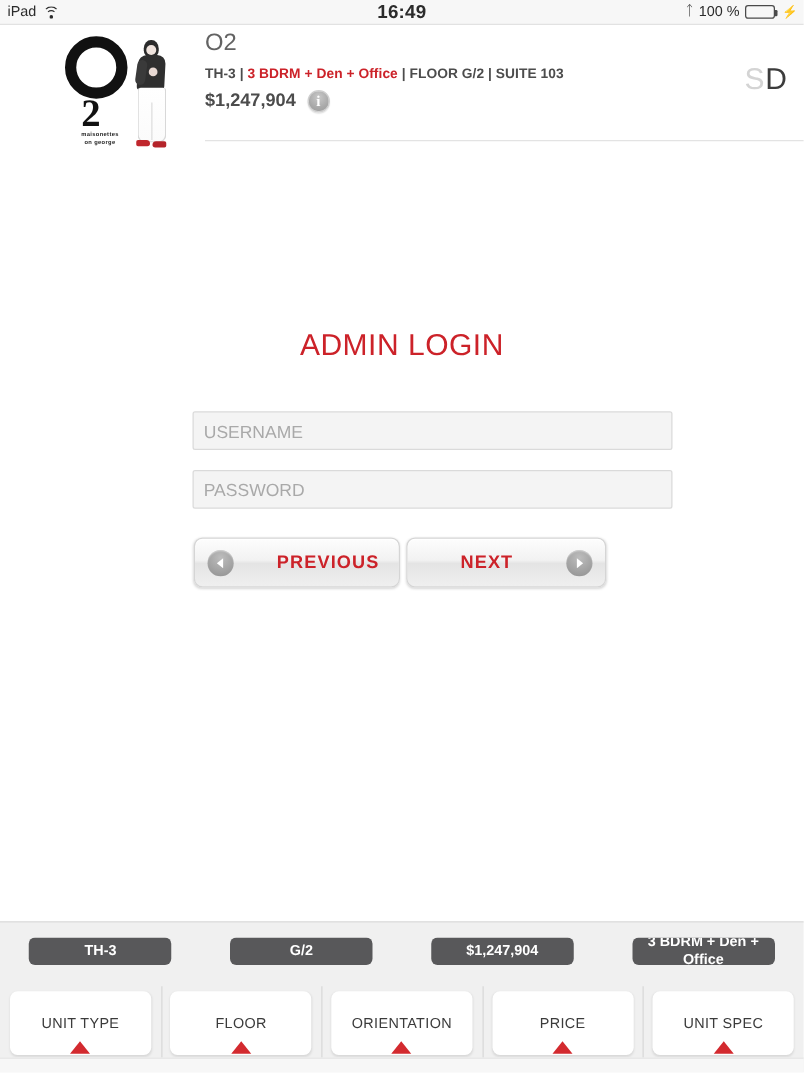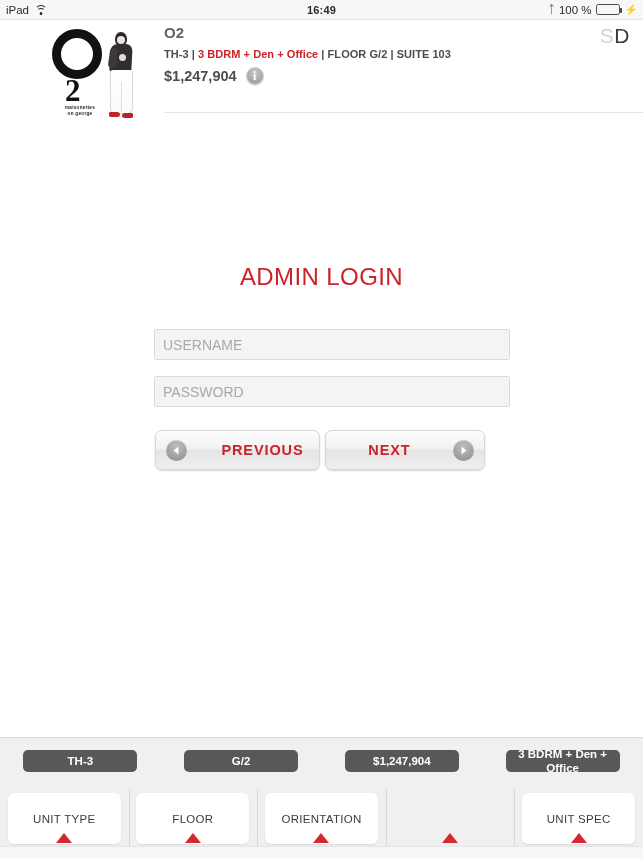--- a/index.html
+++ b/index.html
@@ -37,21 +37,21 @@
     left: 6px;
     display: flex;
     align-items: center;
     gap: 5px;
   }
   .sb-center {
     position: absolute;
     left: 0; right: 0;
     text-align: center;
     font-weight: bold;
-    font-size: 11px;
+    font-size: 15px;
     letter-spacing: 0.2px;
   }
   .sb-right {
     position: absolute;
     right: 5px;
     display: flex;
     align-items: center;
     gap: 4px;
     font-size: 11.5px;
   }
@@ -194,22 +194,22 @@
   }
   .fig-shoe2 {
     position: absolute; left: 22px; top: 83px;
     width: 11px; height: 5px;
     background: #b4242a;
     border-radius: 4px 2px 2px 3px;
   }
 
   .hdr-text { position: absolute; left: 164px; top: 4px; }
   .hdr-title {
-    font-size: 15px;
-    font-weight: bold;
+    font-size: 19px;
+    font-weight: normal;
     color: #636363;
     letter-spacing: 0.1px;
   }
   .hdr-line2 {
     margin-top: 7px;
     font-size: 11px;
     font-weight: bold;
     color: #4c4c4c;
     white-space: nowrap;
     letter-spacing: 0.05px;
@@ -242,41 +242,41 @@
     line-height: 1;
   }
   .hdr-divider {
     position: absolute;
     left: 164px; top: 92px;
     width: 479px; height: 1px;
     background: #e3e3e3;
   }
   .sd-mark {
     position: absolute;
-    right: 13px; top: 4px;
-    font-size: 21px;
+    right: 13px; top: 30px;
+    font-size: 24px;
     letter-spacing: 0.5px;
   }
   .sd-mark .s { color: #d4d4d4; }
   .sd-mark .d { color: #3c3c3c; }
 
   
   .login-title {
     position: absolute;
     top: 263px; left: 0;
     width: 643px;
     text-align: center;
     color: #cc2229;
     font-size: 24px;
     letter-spacing: 0.4px;
   }
   .field {
     position: absolute;
     left: 154px;
-    width: 356px;
+    width: 384px;
     height: 31px;
     background: #f4f4f4;
     border: 1px solid #dadada;
     border-radius: 2px;
     font-family: "Liberation Sans", sans-serif;
     font-size: 14px;
     color: #555555;
     padding: 0 8px;
     outline: none;
   }
@@ -520,20 +520,21 @@
       <div class="card-cell">
         <div class="tri"></div>
         <div class="card">FLOOR</div>
       </div>
       <div class="card-cell">
         <div class="tri"></div>
         <div class="card">ORIENTATION</div>
       </div>
       <div class="card-cell">
         <div class="tri"></div>
+        <div class="card">PRICE</div>
       </div>
       <div class="card-cell">
         <div class="tri"></div>
         <div class="card">UNIT SPEC</div>
       </div>
     </div>
 
     <div class="bottom-edge"></div>
   </div>
 

